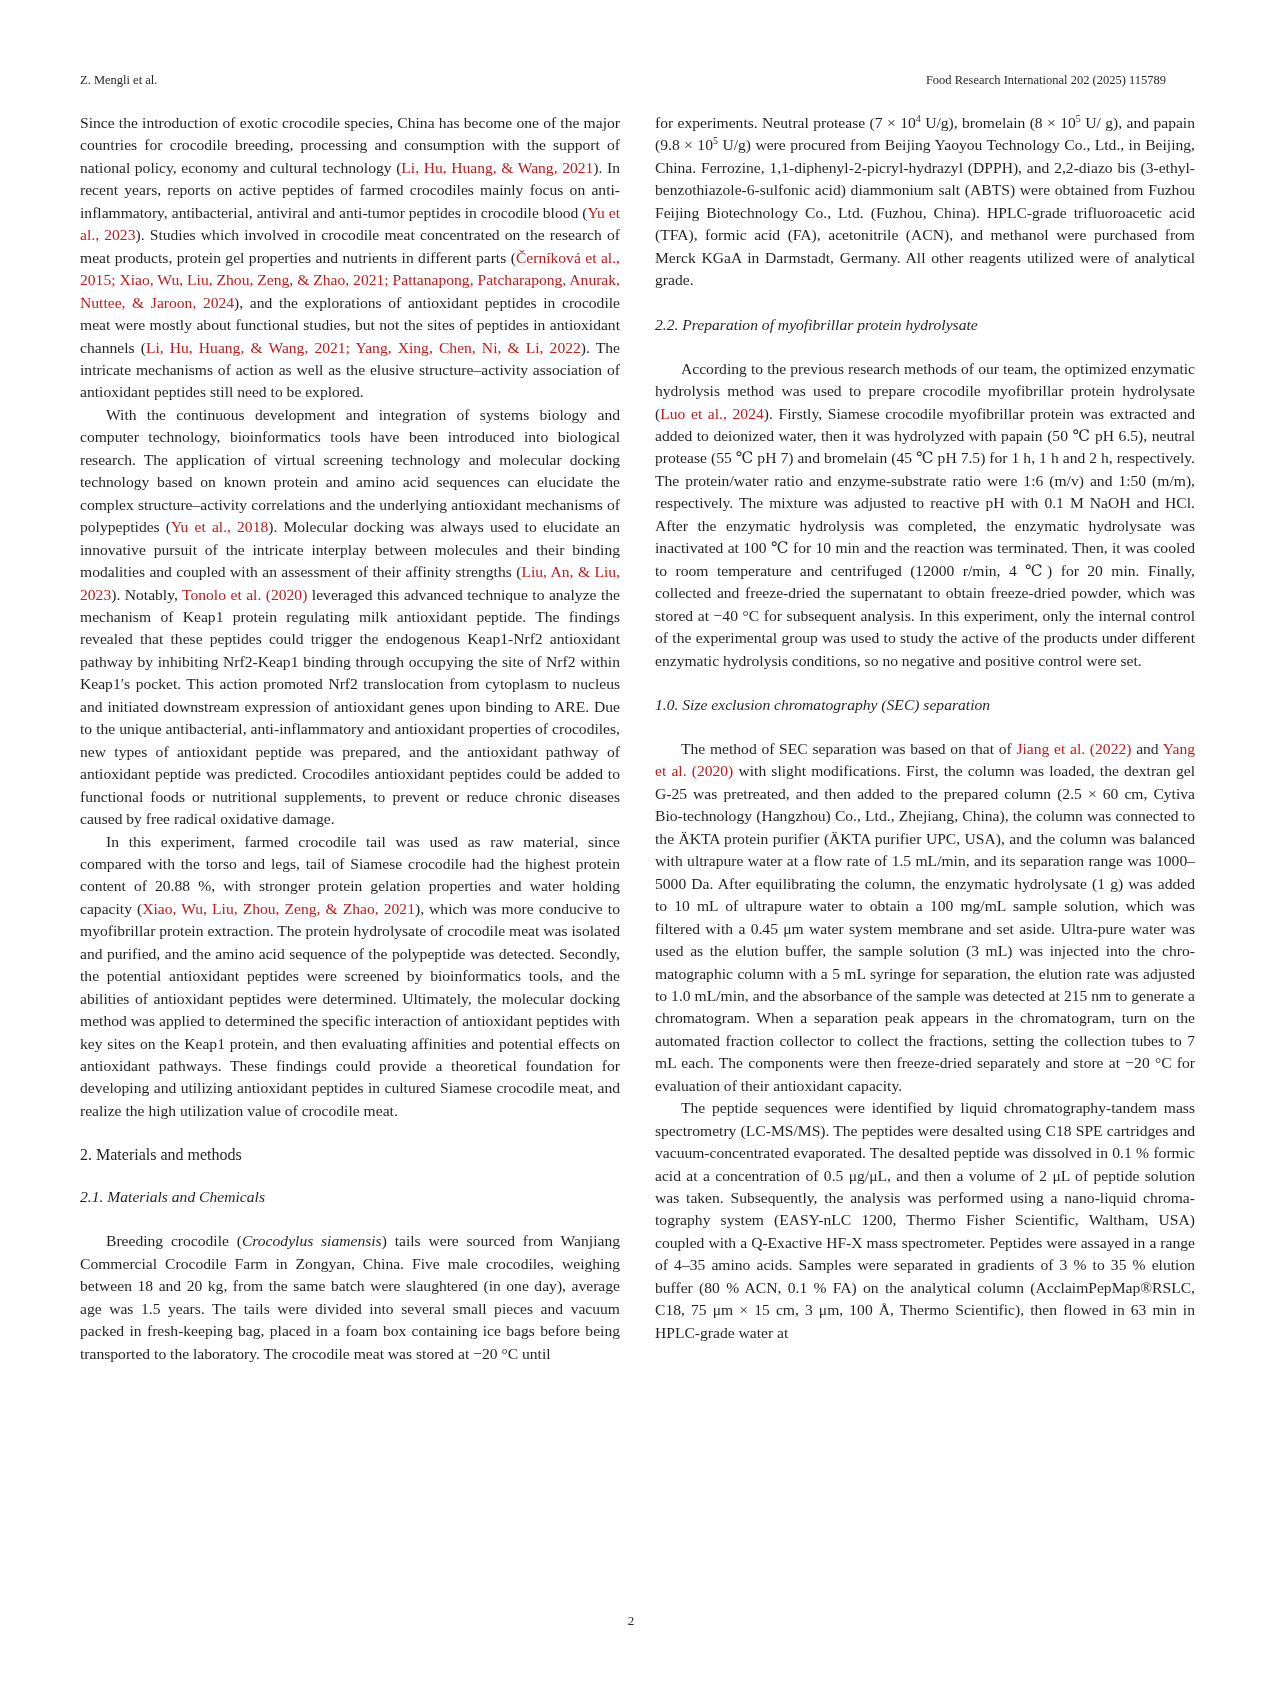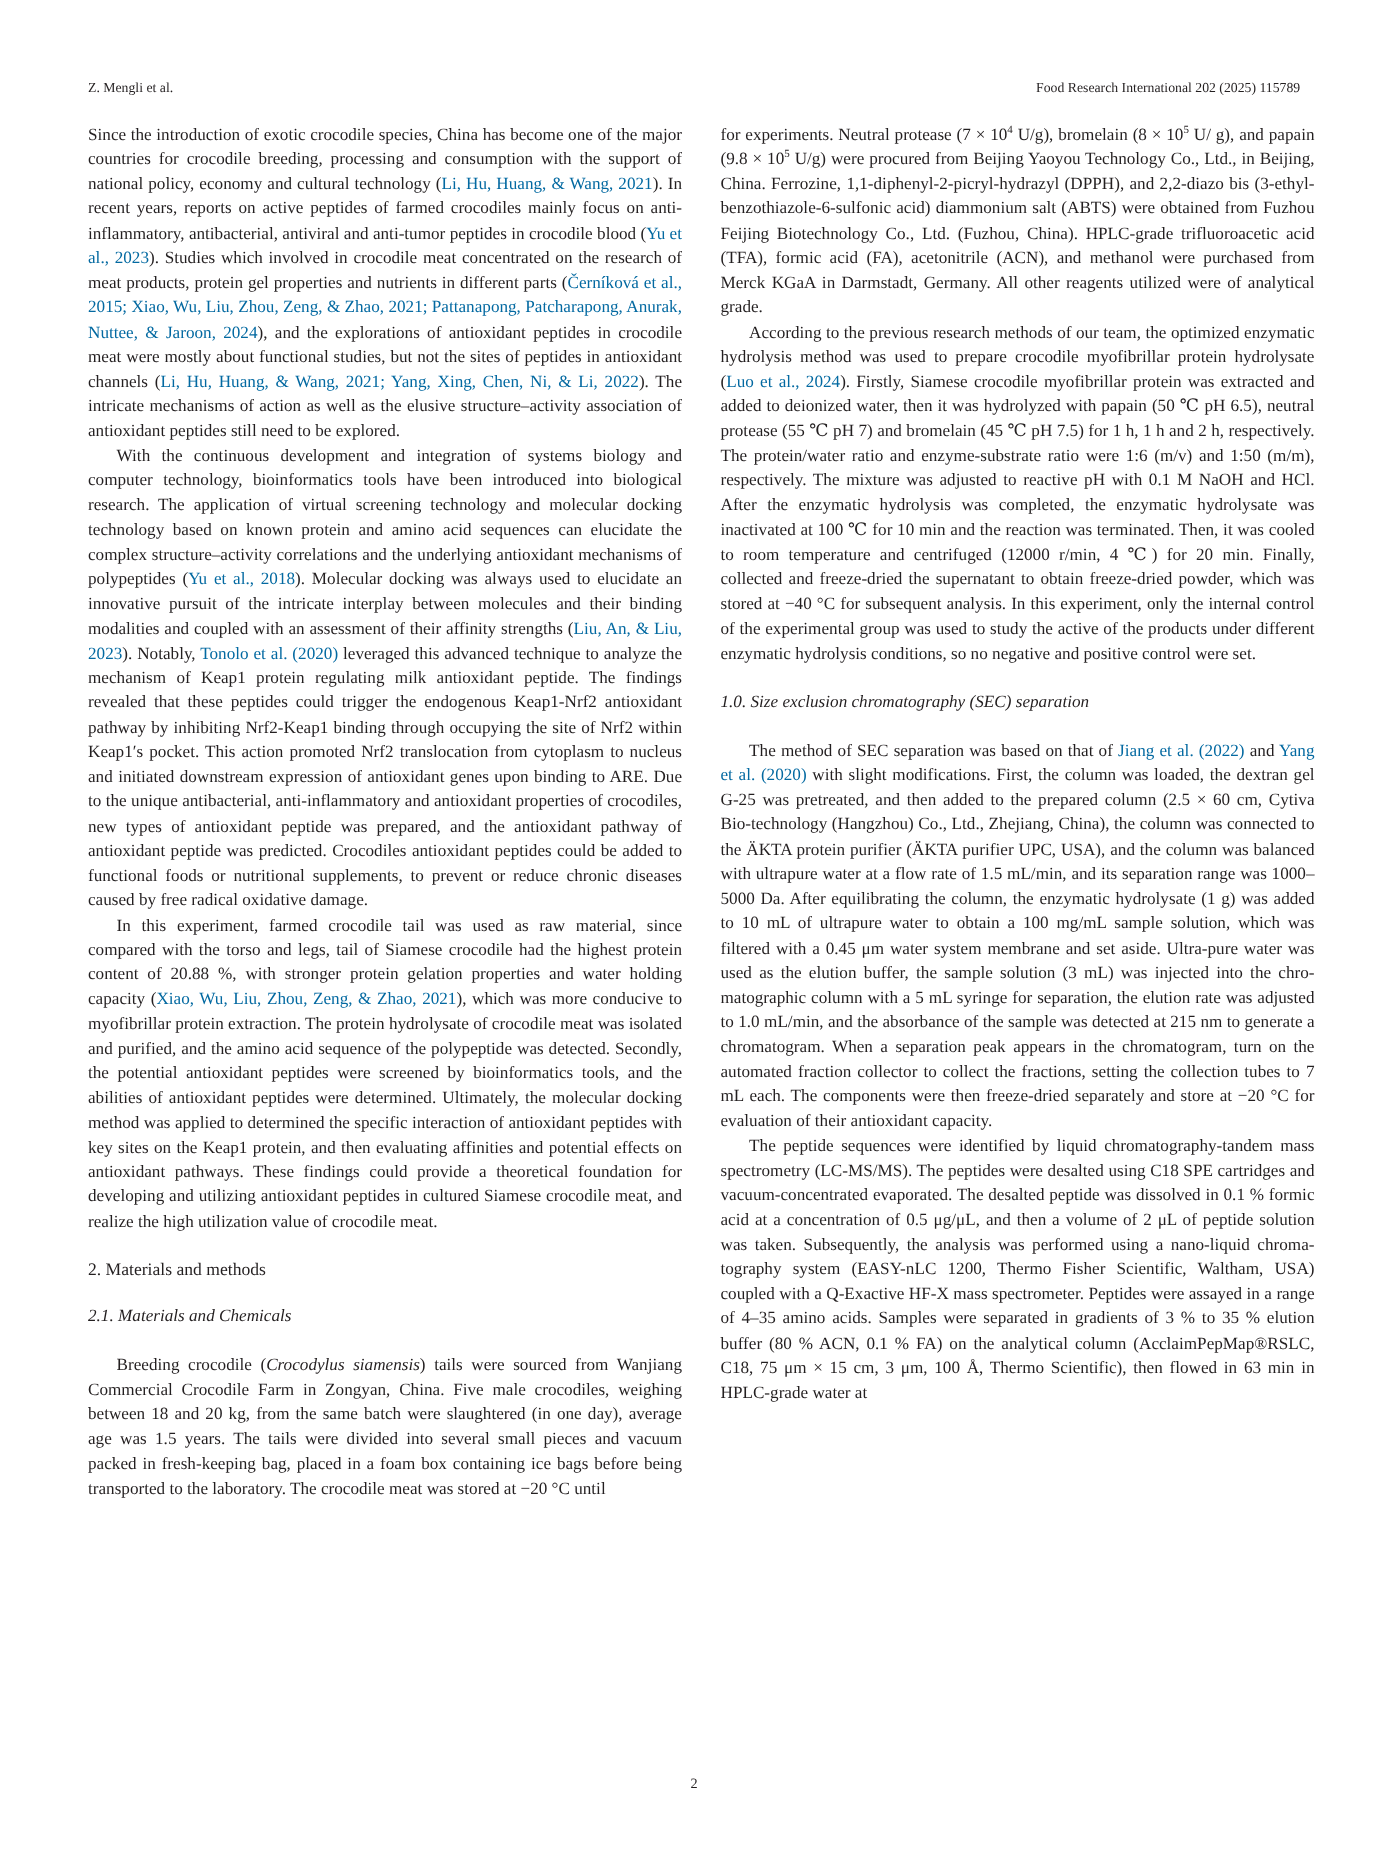--- a/index.html
+++ b/index.html
@@ -6,31 +6,31 @@
   body {
     width: 1262px; height: 1683px; position: relative; overflow: hidden;
     font-family: "Liberation Serif", "DejaVu Serif", serif;
     color: #231f20;
   }
   .running-head {
     position: absolute; top: 73px; font-size: 12.5px;
     color: #231f20;
   }
   .rh-left { left: 80px; }
-  .rh-right { right: 80px; text-align: right; }
+  .rh-right { right: 96px; text-align: right; }
   .column {
     position: absolute; top: 112px; width: 540px;
     font-size: 15.6px; line-height: 22.45px; text-align: justify;
     hyphens: manual;
   }
   .col-left { left: 80px; }
   .col-right { left: 655px; }
   p { margin: 0; }
   p.indent { text-indent: 26px; }
-  .cite { color: #0369a1; }
+  .cite { color: #b91c1c; }
   .section-h {
     font-weight: normal; font-size: 16px; margin: 22px 0 20px 0; line-height: 22px;
   }
   .subsection-h {
     font-style: italic; font-size: 15.6px; margin: 22px 0 22px 0; line-height: 22px;
   }
   .first-sub { margin-top: 0; }
   sup { font-size: 10px; line-height: 0; vertical-align: 6px; }
   .page-number {
     position: absolute; top: 1613px; left: 0; width: 1262px; text-align: center;
@@ -58,20 +58,21 @@
   <div class="subsection-h first-sub">2.1.  Materials and Chemicals</div>
   <p class="indent">
     <span>Breeding crocodile (</span><i class="sp">Crocodylus siamensis</i><span>) tails were sourced from Wanjiang Commercial Crocodile Farm in Zongyan, China. Five male crocodiles, weighing between 18 and 20 kg, from the same batch were slaughtered (in one day), average age was 1.5 years. The tails were divided into several small pieces and vacuum packed in fresh-keeping bag, placed in a foam box containing ice bags before being trans­ported to the laboratory. The crocodile meat was stored at −20 °C until</span>
   </p>
 </div>
 
 <div class="column col-right">
   <p>
     <span>for experiments. Neutral protease (7 × 10</span><sup>4</sup><span> U/g), bromelain (8 × 10</span><sup>5</sup><span> U/ g), and papain (9.8 × 10</span><sup>5</sup><span> U/g) were procured from Beijing Yaoyou Technology Co., Ltd., in Beijing, China. Ferrozine, 1,1-diphenyl-2-picryl-hydrazyl (DPPH), and 2,2-diazo bis (3-ethyl-benzothiazole-6-sulfonic acid) diammonium salt (ABTS) were obtained from Fuzhou Feijing Biotechnology Co., Ltd. (Fuzhou, China). HPLC-grade trifluoroacetic acid (TFA), formic acid (FA), acetonitrile (ACN), and methanol were purchased from Merck KGaA in Darmstadt, Germany. All other reagents utilized were of analytical grade.</span>
   </p>
+  <div class="subsection-h">2.2.  Preparation of myofibrillar protein hydrolysate</div>
   <p class="indent">
     <span>According to the previous research methods of our team, the opti­mized enzymatic hydrolysis method was used to prepare crocodile myofibrillar protein hydrolysate (</span><a class="cite">Luo et al., 2024</a><span>). Firstly, Siamese crocodile myofibrillar protein was extracted and added to deionized water, then it was hydrolyzed with papain (50 ℃ pH 6.5), neutral protease (55 ℃ pH 7) and bromelain (45 ℃ pH 7.5) for 1 h, 1 h and 2 h, respectively. The protein/water ratio and enzyme-substrate ratio were 1:6 (m/v) and 1:50 (m/m), respectively. The mixture was adjusted to reactive pH with 0.1 M NaOH and HCl. After the enzymatic hydrolysis was completed, the enzymatic hydrolysate was inactivated at 100 ℃ for 10 min and the reaction was terminated. Then, it was cooled to room temperature and centrifuged (12000 r/min, 4 ℃) for 20 min. Finally, collected and freeze-dried the supernatant to obtain freeze-dried pow­der, which was stored at −40 °C for subsequent analysis. In this exper­iment, only the internal control of the experimental group was used to study the active of the products under different enzymatic hydrolysis conditions, so no negative and positive control were set.</span>
   </p>
   <div class="subsection-h">1.0.  Size exclusion chromatography (SEC) separation</div>
   <p class="indent">
     <span>The method of SEC separation was based on that of </span><a class="cite">Jiang et al. (2022)</a><span> and </span><a class="cite">Yang et al. (2020)</a><span> with slight modifications. First, the col­umn was loaded, the dextran gel G-25 was pretreated, and then added to the prepared column (2.5 × 60 cm, Cytiva Bio-technology (Hangzhou) Co., Ltd., Zhejiang, China), the column was connected to the ÄKTA protein purifier (ÄKTA purifier UPC, USA), and the column was balanced with ultrapure water at a flow rate of 1.5 mL/min, and its separation range was 1000–5000 Da. After equilibrating the column, the enzymatic hydrolysate (1 g) was added to 10 mL of ultrapure water to obtain a 100 mg/mL sample solution, which was filtered with a 0.45 μm water system membrane and set aside. Ultra-pure water was used as the elution buffer, the sample solution (3 mL) was injected into the chro­matographic column with a 5 mL syringe for separation, the elution rate was adjusted to 1.0 mL/min, and the absorbance of the sample was detected at 215 nm to generate a chromatogram. When a separation peak appears in the chromatogram, turn on the automated fraction collector to collect the fractions, setting the collection tubes to 7 mL each. The components were then freeze-dried separately and store at −20 °C for evaluation of their antioxidant capacity.</span>
   </p>
   <p class="indent">
     <span>The peptide sequences were identified by liquid chromatography-tandem mass spectrometry (LC-MS/MS). The peptides were desalted using C18 SPE cartridges and vacuum-concentrated evaporated. The desalted peptide was dissolved in 0.1 % formic acid at a concentration of 0.5 μg/μL, and then a volume of 2 μL of peptide solution was taken. Subsequently, the analysis was performed using a nano-liquid chroma­tography system (EASY-nLC 1200, Thermo Fisher Scientific, Waltham, USA) coupled with a Q-Exactive HF-X mass spectrometer. Peptides were assayed in a range of 4–35 amino acids. Samples were separated in gradients of 3 % to 35 % elution buffer (80 % ACN, 0.1 % FA) on the analytical column (AcclaimPepMap®RSLC, C18, 75 μm × 15 cm, 3 μm, 100 Å, Thermo Scientific), then flowed in 63 min in HPLC-grade water at</span>
   </p>

